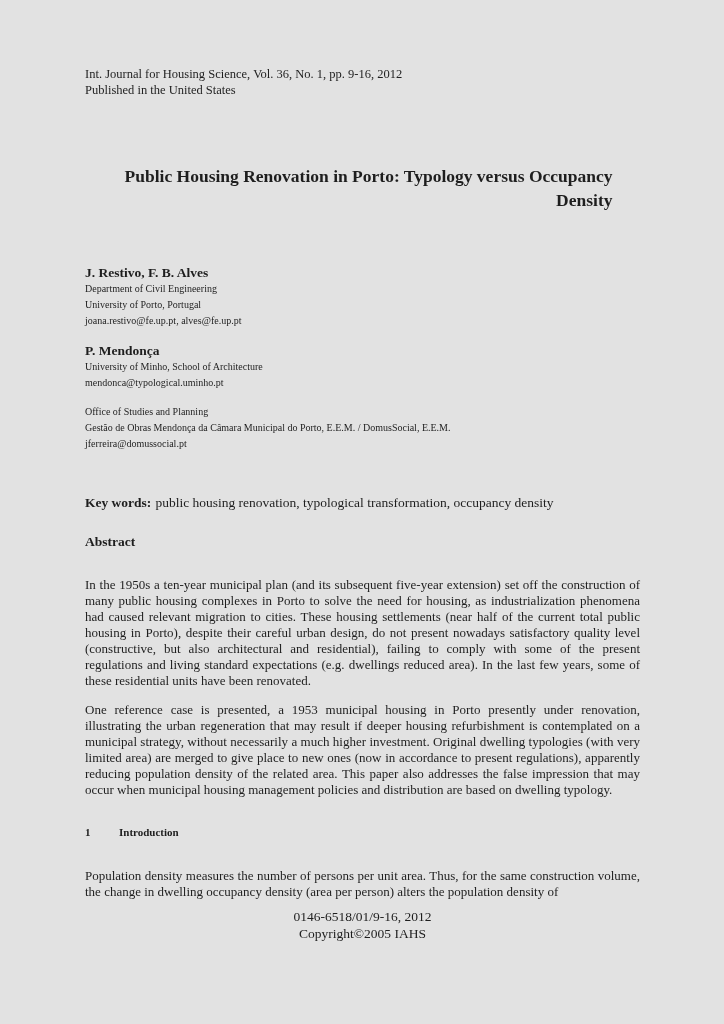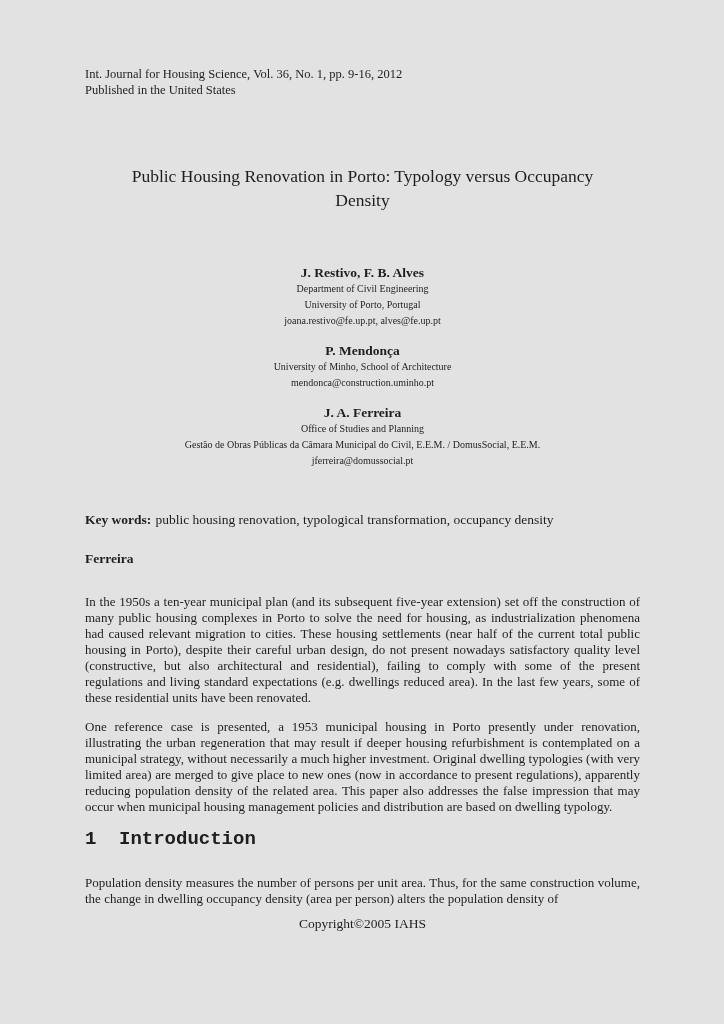--- a/index.html
+++ b/index.html
@@ -13,40 +13,40 @@
   .page {
     width: 724px;
     height: 846px;
     padding: 66px 84px 4px 85px;
     position: relative;
   }
   .journal-head { font-size: 12.5px; line-height: 16px; }
   .paper-title {
     margin: 66px auto 0;
     width: 500px;
-    text-align: center;
+    text-align: right;
     font-size: 17.5px;
-    font-weight: 400;
+    font-weight: 700;
     line-height: 24px;
   }
-  .authors { margin-top: 52px; text-align: center; }
+  .authors { margin-top: 52px; text-align: left; }
   .author-block + .author-block { margin-top: 13px; }
   .author-names { font-size: 13.5px; font-weight: 700; line-height: 17px; }
   .author-line { font-size: 10px; line-height: 16px; }
   .keywords { margin-top: 42px; font-size: 13.5px; line-height: 17px; }
   .kw-label { font-weight: 700; margin-right: 4px; }
   .abstract-heading { margin-top: 22px; font-size: 13.5px; font-weight: 700; line-height: 17px; }
   .body-par {
     margin-top: 27px;
     font-size: 13px;
     line-height: 16px;
     text-align: justify;
   }
   .par2 { margin-top: 13px; }
-  .section-heading { margin-top: 16px; font-size: 19px; font-weight: 700; line-height: 17px; font-family: Liberation Mono, monospace; }
+  .section-heading { margin-top: 26px; font-size: 11px; font-weight: 700; line-height: 17px; }
   .section-num { display: inline-block; width: 34px; }
   .page-footer { margin-top: 8px; text-align: center; font-size: 13.5px; line-height: 17px; }
 </style>
 </head>
 <body>
 
 <div class="page">
 
   <header class="journal-head">
     <div>Int. Journal for Housing Science, Vol. 36, No. 1, pp. 9-16, 2012</div>
@@ -58,43 +58,43 @@
   <section class="authors">
     <div class="author-block">
       <div class="author-names">J. Restivo, F. B. Alves</div>
       <div class="author-line">Department of Civil Engineering</div>
       <div class="author-line">University of Porto, Portugal</div>
       <div class="author-line">joana.restivo@fe.up.pt, alves@fe.up.pt</div>
     </div>
     <div class="author-block">
       <div class="author-names">P. Mendonça</div>
       <div class="author-line">University of Minho, School of Architecture</div>
-      <div class="author-line">mendonca@construction.uminho.pt</div>
+      <div class="author-line">mendonca@typological.uminho.pt</div>
     </div>
     <div class="author-block">
-      <div class="author-names">J. A. Ferreira</div>
       <div class="author-line">Office of Studies and Planning</div>
-      <div class="author-line">Gestão de Obras Públicas da Câmara Municipal do Civil, E.E.M. / DomusSocial, E.E.M.</div>
+      <div class="author-line">Gestão de Obras Mendonça da Câmara Municipal do Porto, E.E.M. / DomusSocial, E.E.M.</div>
       <div class="author-line">jferreira@domussocial.pt</div>
     </div>
   </section>
 
   <p class="keywords">
     <span class="kw-label">Key words:</span><span>public housing renovation, typological transformation, occupancy density</span>
   </p>
 
-  <h2 class="abstract-heading">Ferreira</h2>
+  <h2 class="abstract-heading">Abstract</h2>
 
   <p class="body-par">In the 1950s a ten-year municipal plan (and its subsequent five-year extension) set off the construction of many public housing complexes in Porto to solve the need for housing, as industrialization phenomena had caused relevant migration to cities. These housing settlements (near half of the current total public housing in Porto), despite their careful urban design, do not present nowadays satisfactory quality level (constructive, but also architectural and residential), failing to comply with some of the present regulations and living standard expectations (e.g. dwellings reduced area). In the last few years, some of these residential units have been renovated.</p>
 
   <p class="body-par par2">One reference case is presented, a 1953 municipal housing in Porto presently under renovation, illustrating the urban regeneration that may result if deeper housing refurbishment is contemplated on a municipal strategy, without necessarily a much higher investment. Original dwelling typologies (with very limited area) are merged to give place to new ones (now in accordance to present regulations), apparently reducing population density of the related area. This paper also addresses the false impression that may occur when municipal housing management policies and distribution are based on dwelling typology.</p>
 
   <h2 class="section-heading">
     <span class="section-num">1</span><span>Introduction</span>
   </h2>
 
   <p class="body-par">Population density measures the number of persons per unit area. Thus, for the same construction volume, the change in dwelling occupancy density (area per person) alters the population density of</p>
 
   <footer class="page-footer">
+    <div>0146-6518/01/9-16, 2012</div>
     <div>Copyright©2005 IAHS</div>
   </footer>
 
 </div>
 
 </body></html>

